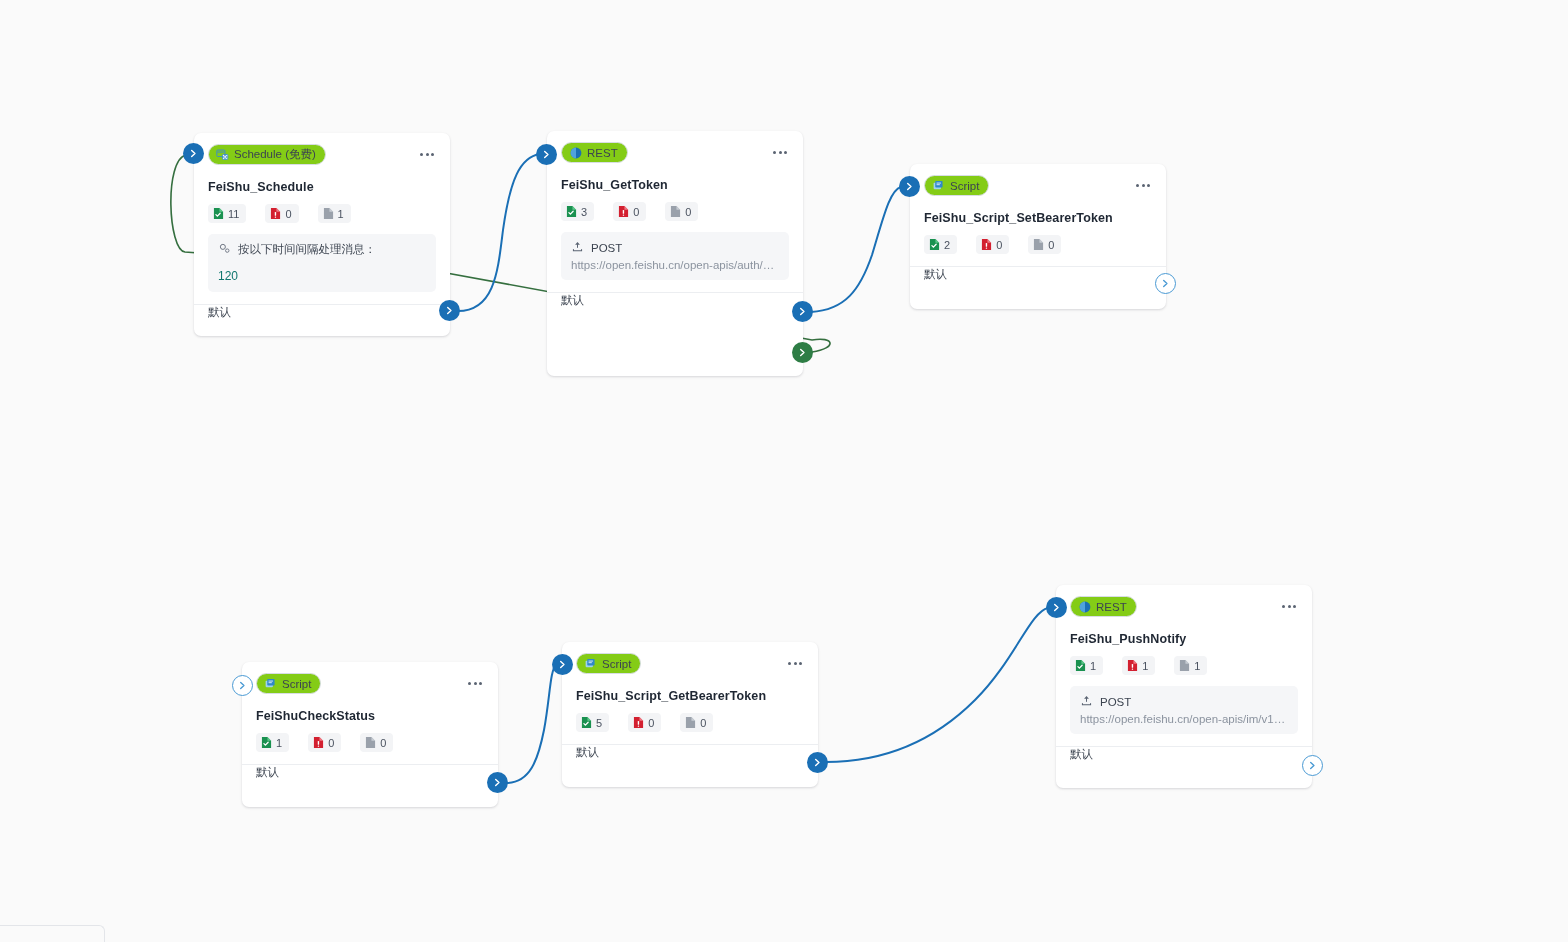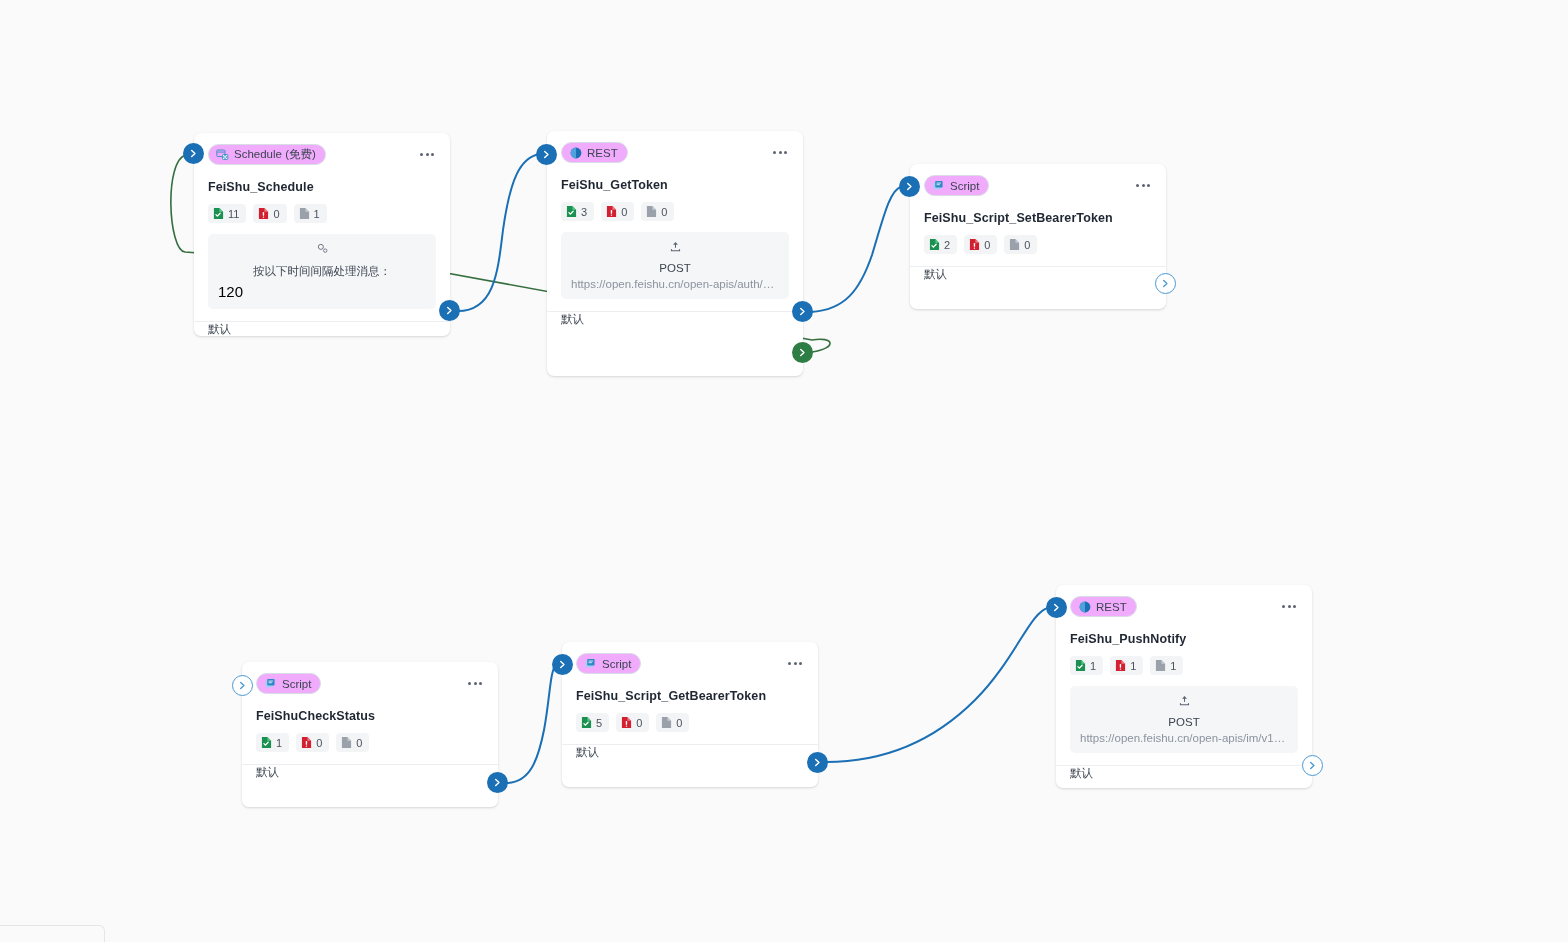--- a/index.html
+++ b/index.html
@@ -22,56 +22,56 @@
     box-shadow:0 1px 3px rgba(16,24,40,.10),0 1px 2px rgba(16,24,40,.06);
     z-index:5;
     box-sizing:border-box;
   }
   .node-body{padding:11px 14px 12px 14px;}
   .chip-row{display:flex;align-items:center;justify-content:space-between;height:21px;}
   .chip{
     display:inline-flex;align-items:center;gap:5px;
     border:1px solid #d8dde5;border-radius:11px;
     height:19px;padding:0 9px 0 7px;
-    font-size:11.5px;color:#3c4450;background:#f0abfc;
+    font-size:11.5px;color:#3c4450;background:#84cc16;
     white-space:nowrap;
   }
   .chip .ic{display:inline-flex;width:13px;height:13px;align-items:center;justify-content:center;}
   .dots{
     display:inline-flex;gap:2.5px;align-items:center;
     padding:4px 2px;cursor:pointer;
   }
   .dots i{width:3px;height:3px;border-radius:50%;background:#5a6372;display:block;}
 
   .node-title{
     margin-top:15px;
     font-size:12.5px;font-weight:bold;color:#1f2733;
     letter-spacing:.1px;
     white-space:nowrap;
   }
 
-  .stats{display:flex;gap:7px;margin-top:10px;}
+  .stats{display:flex;gap:19px;margin-top:10px;}
   .stat{
     display:inline-flex;align-items:center;gap:4px;
     background:#f3f4f6;border-radius:4px;
     height:19px;padding:0 7px 0 5px;
     font-size:11px;color:#4a5260;
   }
   .stat svg{display:block;}
 
   .detail{
     margin-top:11px;background:#f5f6f8;border-radius:5px;
     padding:8px 10px 9px 10px;
   }
-  .detail-top{display:flex;align-items:center;gap:7px;font-size:11.5px;color:#3c4450;flex-direction:column;}
+  .detail-top{display:flex;align-items:center;gap:7px;font-size:11.5px;color:#3c4450;}
   .detail-sub{
     margin-top:4px;font-size:11.5px;color:#8b939f;
     white-space:nowrap;overflow:hidden;text-overflow:ellipsis;
   }
-  .detail-big{margin-top:4px;font-size:15px;color:#000000;}
+  .detail-big{margin-top:12px;font-size:12px;color:#0f766e;}
 
   .port-row{
     border-top:1px solid #eceef1;
     height:40px;display:flex;align-items:flex-start;
     padding:0 14px;
     font-size:11.5px;color:#3c4450;
     position:relative;
   }
   .port-row.green{color:#2e7d45;}
 

